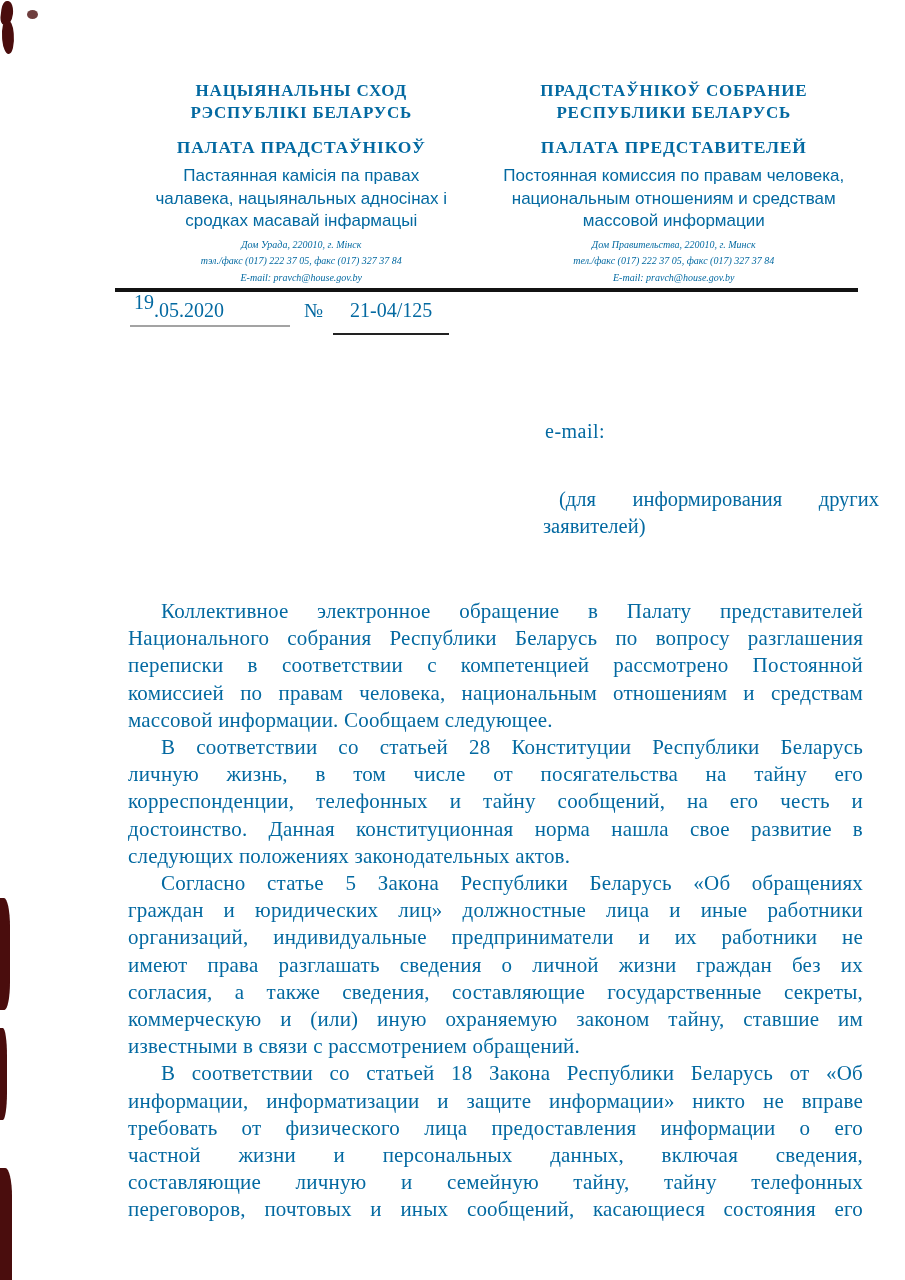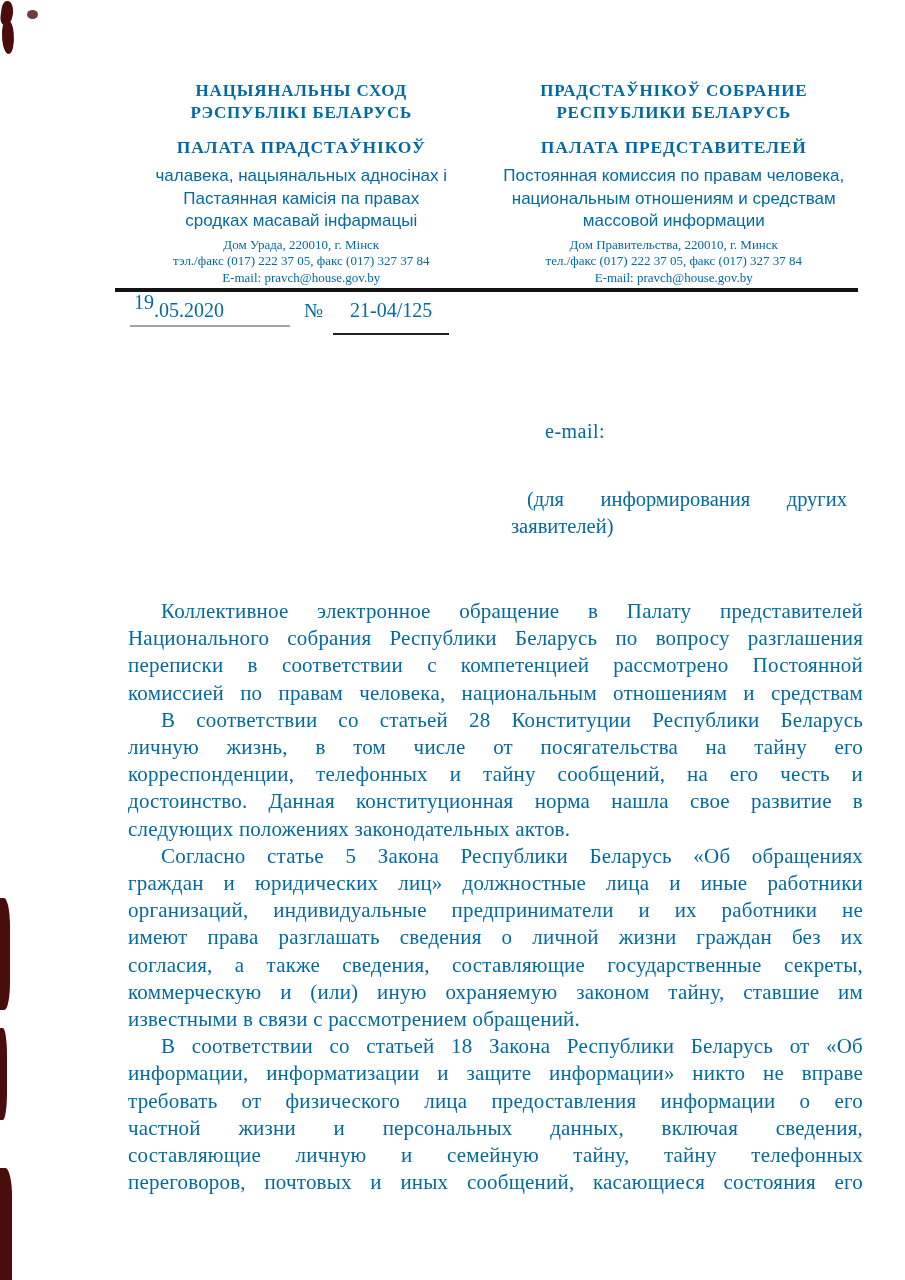--- a/index.html
+++ b/index.html
@@ -19,34 +19,34 @@
   .mark-f { left:0; top:1168px; width:12px; height:112px; border-radius:0 55% 0 0 / 0 25% 0 0; }
 
   
   .letterhead { position:absolute; left:115px; top:80px; width:745px; display:flex; }
   .lh-col { width:50%; text-align:center; }
   .assembly .bline { font-weight:bold; font-size:17px; line-height:22px; letter-spacing:.8px; }
   .chamber { font-weight:bold; font-size:17.5px; line-height:20px; margin-top:13px; letter-spacing:.8px; }
   .commission { margin-top:8px; font-family:"Liberation Sans", sans-serif; }
   .commission .bline { font-size:17px; line-height:22.5px; }
   .address { margin-top:4px; }
-  .address .bline { font-size:13px; line-height:16.5px; }
+  .address .bline { font-size:10px; line-height:16.5px;font-style:italic; }
 
   .rule { position:absolute; left:115px; top:288px; width:743px; height:4px; background:#131313; }
 
   
   .refline { position:absolute; left:130px; top:299px; font-size:20px; white-space:nowrap; }
   .date-slot { display:inline-block; width:156px; border-bottom:2px solid #a3a3a3; padding:0 0 3px 4px; }
   .day { display:inline-block; transform:translateY(-8px); }
   .num-sign { margin-left:14px; }
   .num-slot { display:inline-block; width:116px; border-bottom:2px solid #222; padding-bottom:11px; text-align:center; margin-left:10px; }
 
   
   .email-label { position:absolute; left:545px; top:420px; font-size:20px; letter-spacing:.5px; }
-  .recipient-note { position:absolute; left:511px; top:486px; width:336px; font-size:20.5px; line-height:27px; }
+  .recipient-note { position:absolute; left:543px; top:486px; width:336px; font-size:20.5px; line-height:27px; }
   .recipient-note .bline { text-align:justify; text-align-last:justify; }
   .recipient-note .bline.first { padding-left:16px; }
   .recipient-note .bline.last { text-align-last:left; padding-left:0; }
 
   
   .body { position:absolute; left:128px; top:588px; width:735px; font-size:21px; line-height:27.2px;margin-top:10px; }
   .para .bline { text-align:justify; text-align-last:justify; letter-spacing:.2px; }
   .para .bline.first { text-indent:33px; }
   .para .bline.last { text-align-last:left; }
   .para[data-continues="true"] .bline.last { text-align-last:justify; }
@@ -64,22 +64,22 @@
   <div class="mark mark-f"></div>
 
   <div class="letterhead">
     <div class="lh-col">
       <div class="assembly">
           <div class="bline first">НАЦЫЯНАЛЬНЫ СХОД</div>
           <div class="bline last">РЭСПУБЛІКІ БЕЛАРУСЬ</div>
         </div>
       <div class="chamber">ПАЛАТА ПРАДСТАЎНІКОЎ</div>
       <div class="commission">
+          <div class="bline first">Пастаянная камісія па правах</div>
           <div class="bline">чалавека, нацыянальных адносінах і</div>
-          <div class="bline first">Пастаянная камісія па правах</div>
           <div class="bline last">сродках масавай інфармацыі</div>
         </div>
       <div class="address">
           <div class="bline first">Дом Урада, 220010, г. Мінск</div>
           <div class="bline">тэл./факс (017) 222 37 05, факс (017) 327 37 84</div>
           <div class="bline last">E-mail: pravch@house.gov.by</div>
         </div>
     </div>
     <div class="lh-col">
       <div class="assembly">
@@ -111,20 +111,21 @@
       <div class="bline first">(для информирования других</div>
       <div class="bline last">заявителей)</div>
     </div>
 
   <div class="body">
     <div class="para">
         <div class="bline first">Коллективное электронное обращение в Палату представителей</div>
         <div class="bline">Национального собрания Республики Беларусь по вопросу разглашения</div>
         <div class="bline">переписки в соответствии с компетенцией рассмотрено Постоянной</div>
         <div class="bline">комиссией по правам человека, национальным отношениям и средствам</div>
+        <div class="bline last">массовой информации. Сообщаем следующее.</div>
       </div>
     <div class="para">
         <div class="bline first">В соответствии со статьей 28 Конституции Республики Беларусь</div>
         <div class="bline">личную жизнь, в том числе от посягательства на тайну его</div>
         <div class="bline">корреспонденции, телефонных и тайну сообщений, на его честь и</div>
         <div class="bline">достоинство. Данная конституционная норма нашла свое развитие в</div>
         <div class="bline last">следующих положениях законодательных актов.</div>
       </div>
     <div class="para">
         <div class="bline first">Согласно статье 5 Закона Республики Беларусь «Об обращениях</div>

